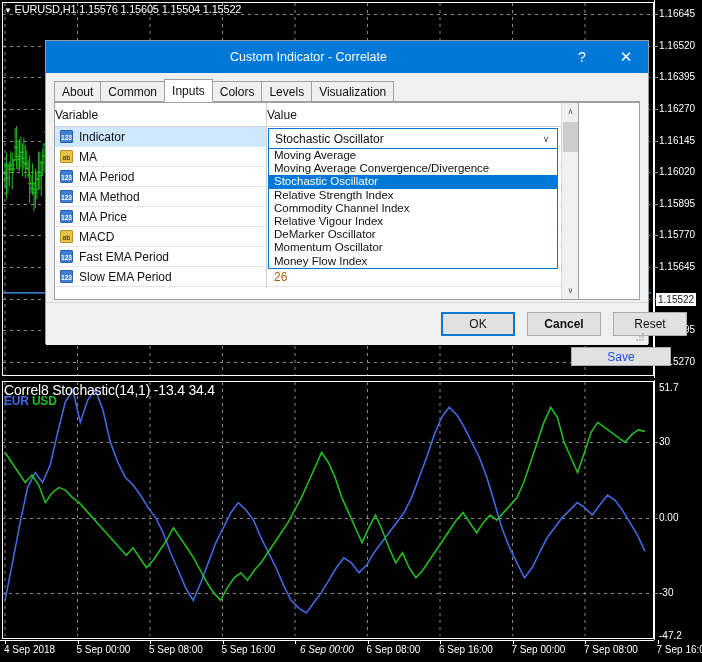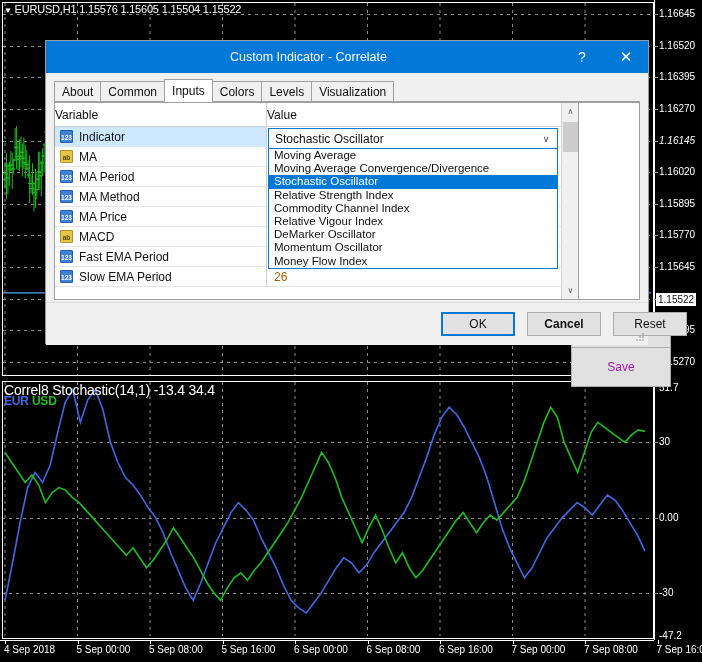--- a/index.html
+++ b/index.html
@@ -312,24 +312,24 @@
     left: 1px; top: 19px;
     width: 15px; height: 30px;
     background: #cdcdcd;
     cursor: default;
   }
 
   
   .side-btn {
     position: absolute;
     left: 525px;
-    width: 100px; height: 40px;
+    width: 100px; height: 19px;
     background: #e1e1e1;
     border: 1px solid #adadad;
-    font-size: 12px; color: #a21caf;
+    font-size: 12px; color: #1d4ed8;
     display: flex; align-items: center; justify-content: center;
     cursor: default;
   }
   #btn-load { top: 240px; }
   #btn-save { top: 274px; }
 
   
   #btnbar {
     position: absolute;
     left: 0; bottom: 0;
@@ -724,21 +724,21 @@
     <div class="scale-divider"></div>
   <div class="scale-tick" style="top: 14px;"></div>
       <div class="scale-label" style="top: 8px;">1.16645</div>
       <div class="scale-tick" style="top: 45.6364px;"></div>
       <div class="scale-label" style="top: 39.6364px;">1.16520</div>
       <div class="scale-tick" style="top: 77.2727px;"></div>
       <div class="scale-label" style="top: 71.2727px;">1.16395</div>
       <div class="scale-tick" style="top: 108.909px;"></div>
       <div class="scale-label" style="top: 102.909px;">1.16270</div>
       <div class="scale-tick" style="top: 140.545px;"></div>
-      <div class="scale-label" style="top: 134.545px; font-style: italic;">1.16145</div>
+      <div class="scale-label" style="top: 134.545px;">1.16145</div>
       <div class="scale-tick" style="top: 172.182px;"></div>
       <div class="scale-label" style="top: 166.182px;">1.16020</div>
       <div class="scale-tick" style="top: 203.818px;"></div>
       <div class="scale-label" style="top: 197.818px;">1.15895</div>
       <div class="scale-tick" style="top: 235.455px;"></div>
       <div class="scale-label" style="top: 229.455px;">1.15770</div>
       <div class="scale-tick" style="top: 267.091px;"></div>
       <div class="scale-label" style="top: 261.091px;">1.15645</div>
       <div class="scale-tick" style="top: 298.727px;"></div>
       <div class="scale-label current" style="top: 292.727px;">1.15522</div>
@@ -792,21 +792,21 @@
     <div class="axis-line"></div>
   <div class="time-tick" style="left: 5px;"></div>
       <div class="time-label" style="left: 4px;">4 Sep 2018</div>
       <div class="time-tick" style="left: 77.5px;"></div>
       <div class="time-label" style="left: 76.5px;">5 Sep 00:00</div>
       <div class="time-tick" style="left: 150px;"></div>
       <div class="time-label" style="left: 149px;">5 Sep 08:00</div>
       <div class="time-tick" style="left: 222.5px;"></div>
       <div class="time-label" style="left: 221.5px;">5 Sep 16:00</div>
       <div class="time-tick" style="left: 295px;"></div>
-      <div class="time-label" style="left: 294px;">6 Sep 00:00</div>
+      <div class="time-label" style="left: 300px; font-style: italic;">6 Sep 00:00</div>
       <div class="time-tick" style="left: 367.5px;"></div>
       <div class="time-label" style="left: 366.5px;">6 Sep 08:00</div>
       <div class="time-tick" style="left: 440px;"></div>
       <div class="time-label" style="left: 439px;">6 Sep 16:00</div>
       <div class="time-tick" style="left: 512.5px;"></div>
       <div class="time-label" style="left: 511.5px;">7 Sep 00:00</div>
       <div class="time-tick" style="left: 585px;"></div>
       <div class="time-label" style="left: 584px;">7 Sep 08:00</div>
       <div class="time-tick" style="left: 657.5px;"></div>
       <div class="time-label" style="left: 656.5px;">7 Sep 16:00</div>

